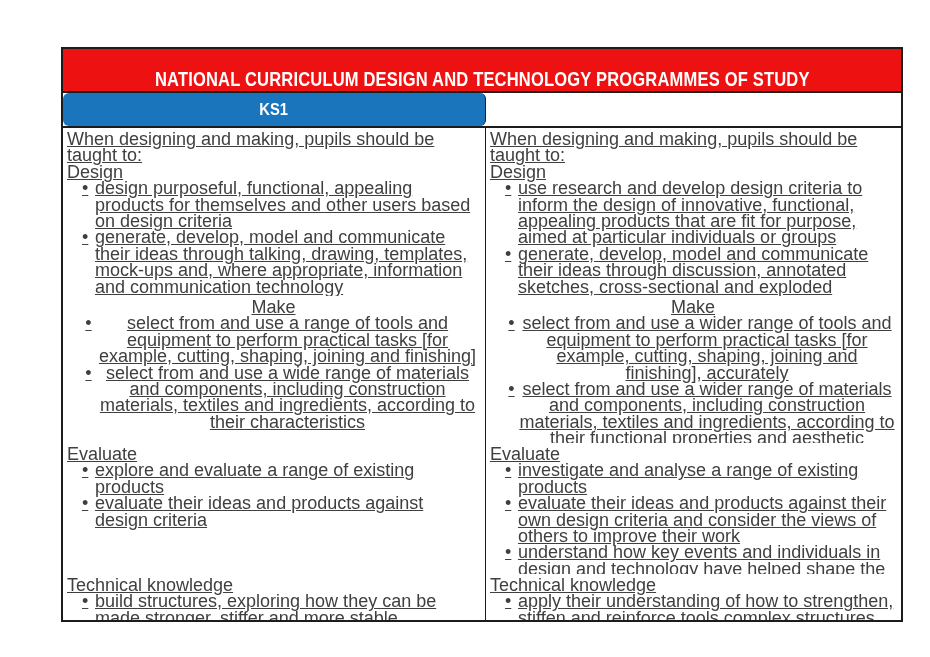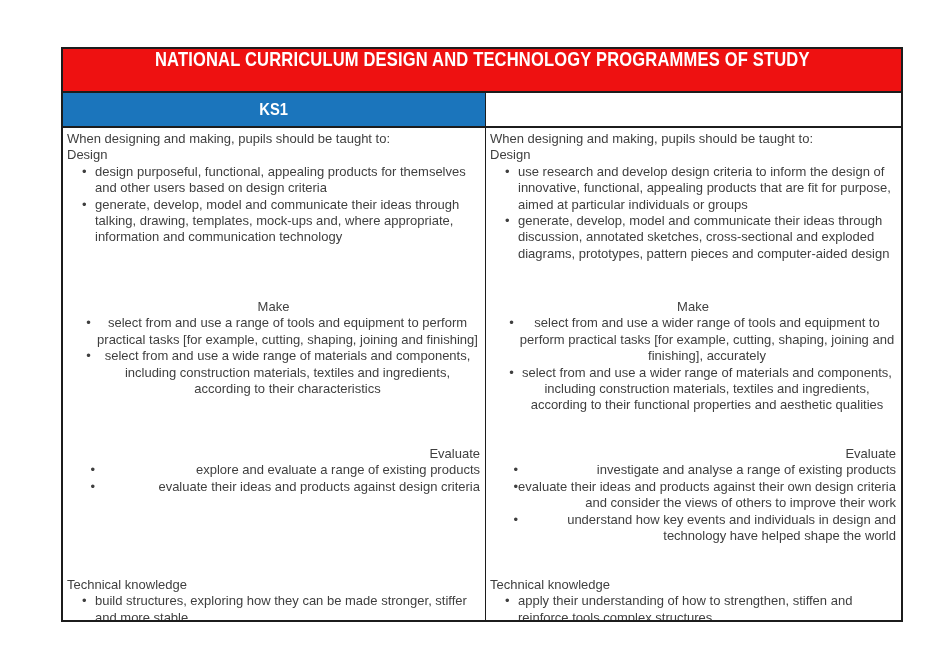--- a/index.html
+++ b/index.html
@@ -6,46 +6,46 @@
   .page {
     position:relative; width:930px; height:657px; background:#ffffff;
     overflow:hidden; font-family:"Liberation Sans", sans-serif;
   }
   .doc-table {
     position:absolute; left:61px; top:47px; width:842px; height:575px;
     box-sizing:border-box; border:2px solid #1c1c1c;
     display:flex; flex-direction:column; background:#ffffff;
   }
   .title-row {
-    height:44px; flex:none; display:flex; align-items:flex-start; justify-content:center;
+    height:44px; flex:none; display:flex; align-items:flex-end; justify-content:center;
     border-bottom:2px solid #1c1c1c; box-sizing:border-box;
   }
   .title-text {
     color:#ffffff; font-weight:bold; font-size:19px; white-space:nowrap;
     transform:scaleX(0.87) scaleY(1.05); letter-spacing:0.2px;
   }
   .ks-row {
     height:35px; flex:none; display:flex;
     border-bottom:2px solid #1c1c1c; box-sizing:border-box;
   }
-  .ks-cell { display:flex; align-items:center; justify-content:center; box-sizing:border-box; }
+  .ks-cell { display:flex; align-items:center; justify-content:center; box-sizing:border-box;border-radius:6px; }
   .ks-cell.ks1 { width:423px; flex:none; border-right:1.5px solid #1c1c1c; }
   .ks-cell.ks2 { flex:1; }
   .ks-label { color:#ffffff; font-weight:bold; font-size:16px; transform:scaleX(0.92); }
   .body-row { flex:1; display:flex; overflow:hidden; background:#ffffff; }
   .col {
     display:flex; flex-direction:column; overflow:hidden; box-sizing:border-box;
-    color:#3f3f3f; font-size:13px; line-height:16.4px;
+    color:#3f3f3f; font-size:18px; line-height:16.4px;text-decoration:underline;
   }
   .col.ks1 { width:423px; flex:none; border-right:1.5px solid #1c1c1c; }
   .col.ks2 { flex:1; }
   .section { box-sizing:border-box; padding:3px 5px 0 4px; overflow:hidden; flex:none; }
   .sec-0 { height:168px; }
   .sec-1 { height:147px;text-align:center; }
-  .sec-2 { height:131px;text-align:right; }
+  .sec-2 { height:131px; }
   .sec-3 { flex:1; }
   .bullets { margin:0; padding:0; list-style:none; }
   .bullet { display:flex; }
   .bullet .dot { flex:none; width:13px; margin-left:15px; }
   .bullet .txt { flex:1; }
 </style>
 </head>
 <body>
 
 <div class="page">

